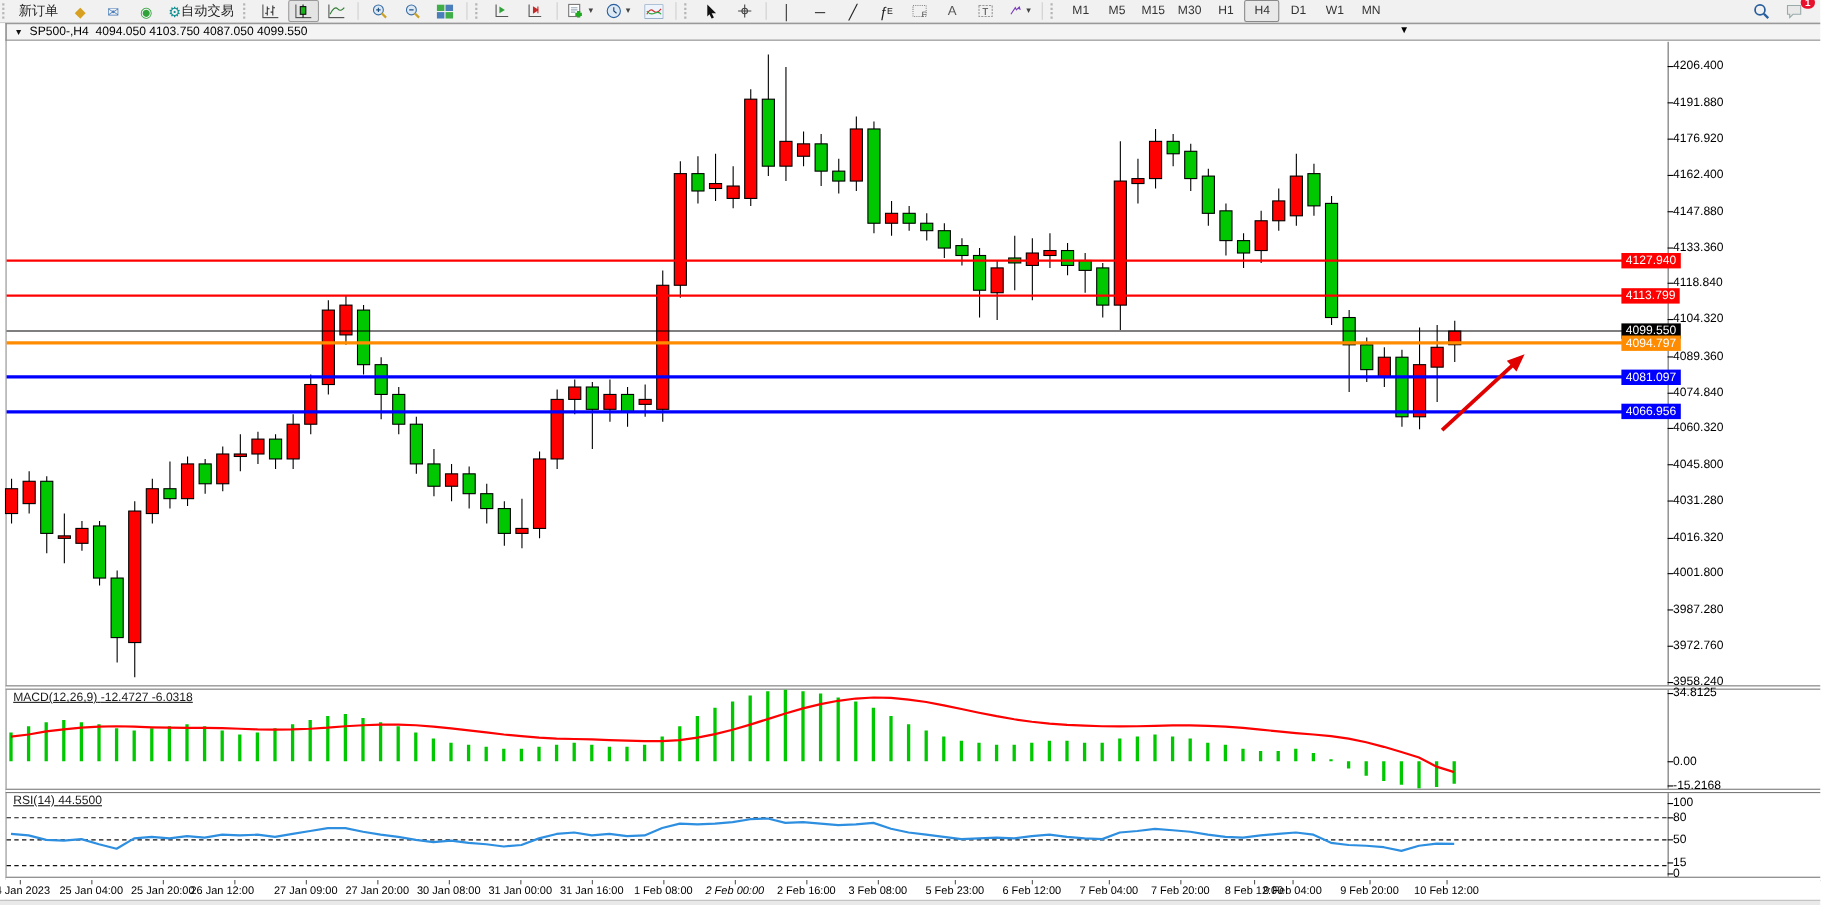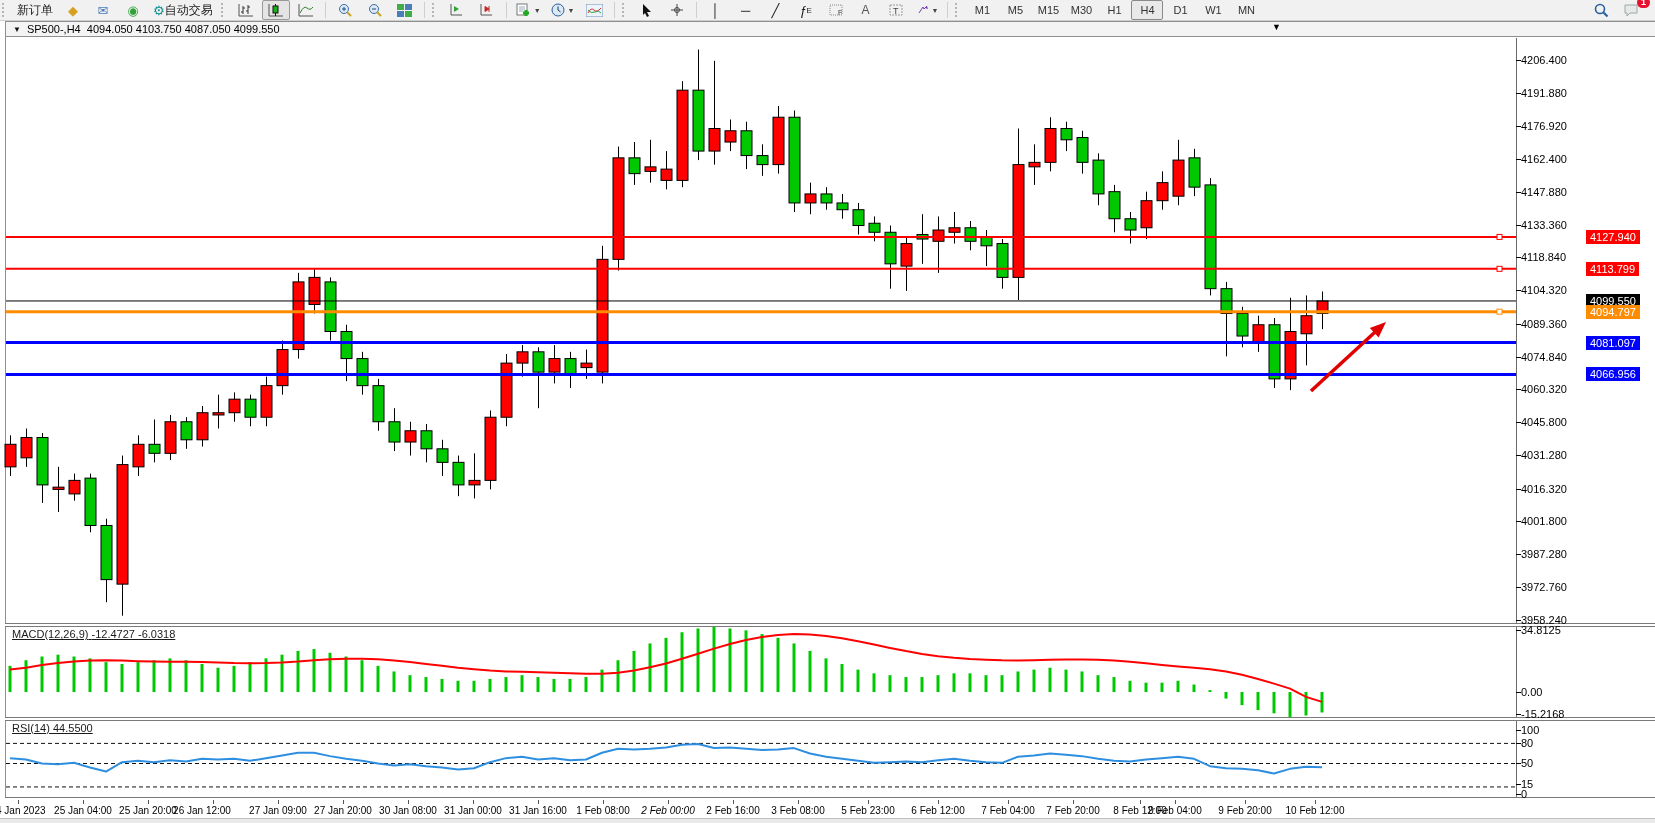--- a/index.html
+++ b/index.html
@@ -26,21 +26,21 @@
   #titlebar .tri{font-size:8px;margin:0 6px 0 7px;color:#111;}
   #title-text{font-size:11px;color:#000;}
   #shift-marker{position:absolute;left:1272px;top:22px;font-size:9px;color:#000;}
   
   .vframe{position:absolute;width:1px;background:#8f8f8f;}
   .splitter{position:absolute;left:5px;width:1650px;height:2px;background:#fff;
             border-top:1px solid #7a7a7a;border-bottom:1px solid #7a7a7a;}
   
   .panel-svg{position:absolute;left:0;}
   .axis-label{position:absolute;left:1521px;font-size:11px;color:#000;white-space:nowrap;}
-  .hline-label{position:absolute;left:1586px;font-size:11px;color:#fff;padding:0 4px;line-height:14px;white-space:nowrap;}
+  .hline-label{position:absolute;left:1474px;font-size:11px;color:#fff;padding:0 4px;line-height:14px;white-space:nowrap;}
   .panel-name{position:absolute;left:12px;font-size:11px;color:#1a1a1a;z-index:5;text-decoration:underline;}
   .tick{position:absolute;left:1516px;width:5px;height:1px;background:#000;}
   .dtick{position:absolute;top:800px;width:1px;height:4px;background:#555;}
   .dlabel{position:absolute;top:805px;font-size:10px;color:#000;transform:translateX(-50%);white-space:nowrap;}
   #datebar{position:absolute;left:0;top:800px;width:1655px;height:18px;background:#fff;}
   #bottomstrip{position:absolute;left:0;top:818px;width:1655px;height:5px;background:#e9e9e9;border-top:1px solid #c0c0c0;}
   
   .isv{display:block;}
 </style>
 </head>

